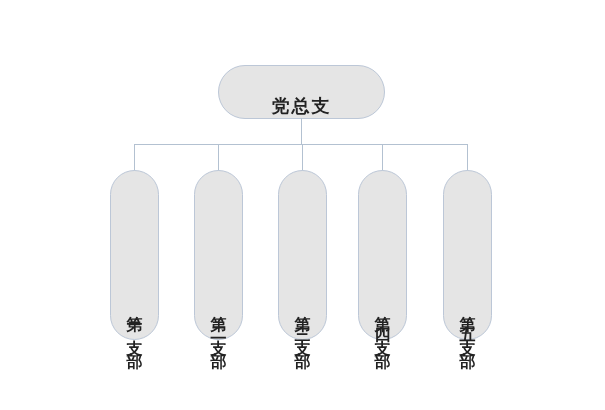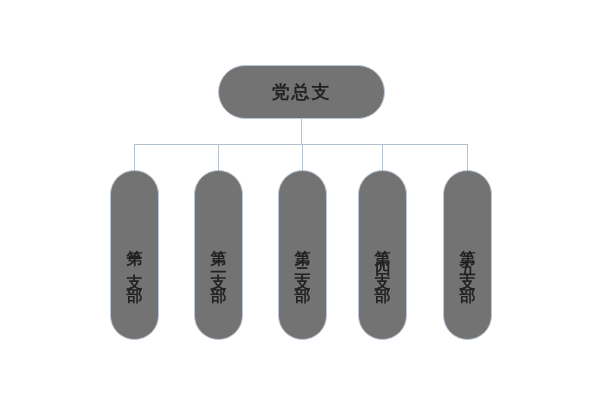--- a/index.html
+++ b/index.html
@@ -10,25 +10,25 @@
   }
   .canvas {
     position: relative;
     width: 605px;
     height: 410px;
     background: #ffffff;
     overflow: hidden;
   }
   .node {
     position: absolute;
-    background: #737373;
+    background: #e5e5e5;
     border: 1px solid #bcc7d7;
     box-sizing: border-box;
     display: flex;
-    align-items: center;
+    align-items: flex-end;
     justify-content: center;
     color: #222222;
   }
   .root {
     left: 218px;
     top: 65px;
     width: 167px;
     height: 54px;
     border-radius: 27px;
   }

